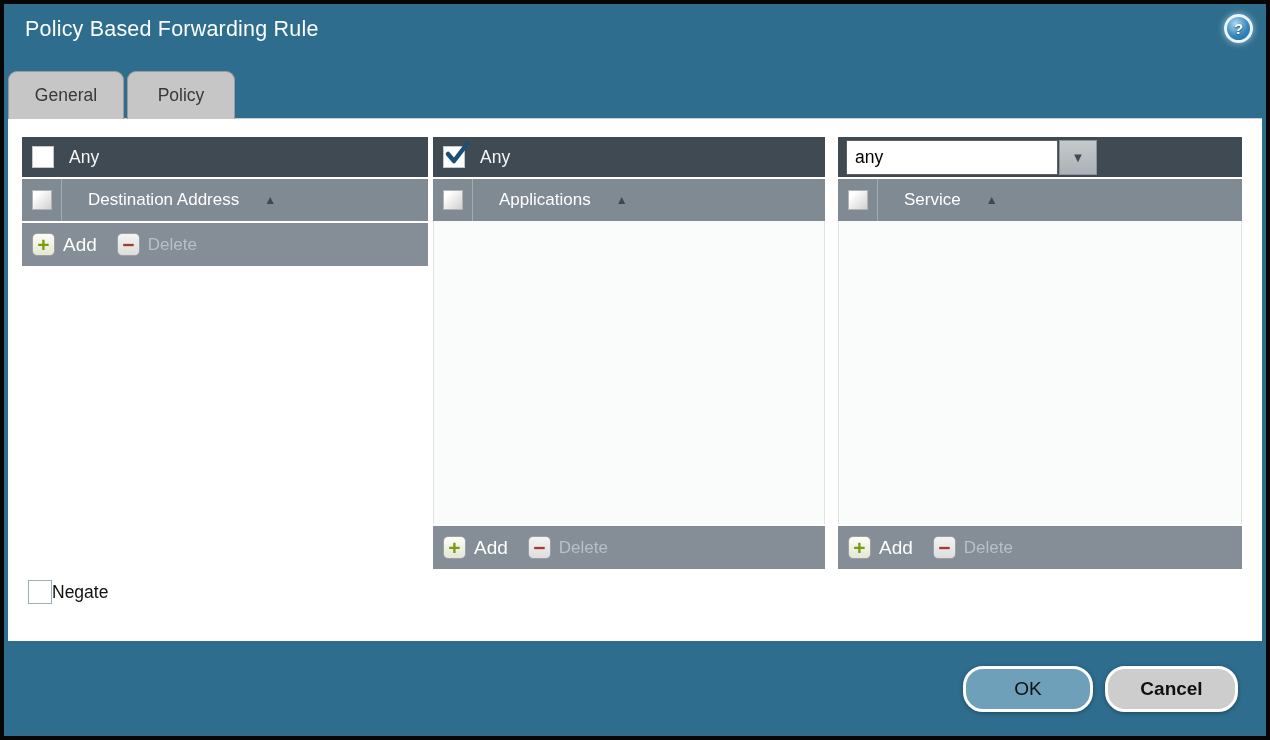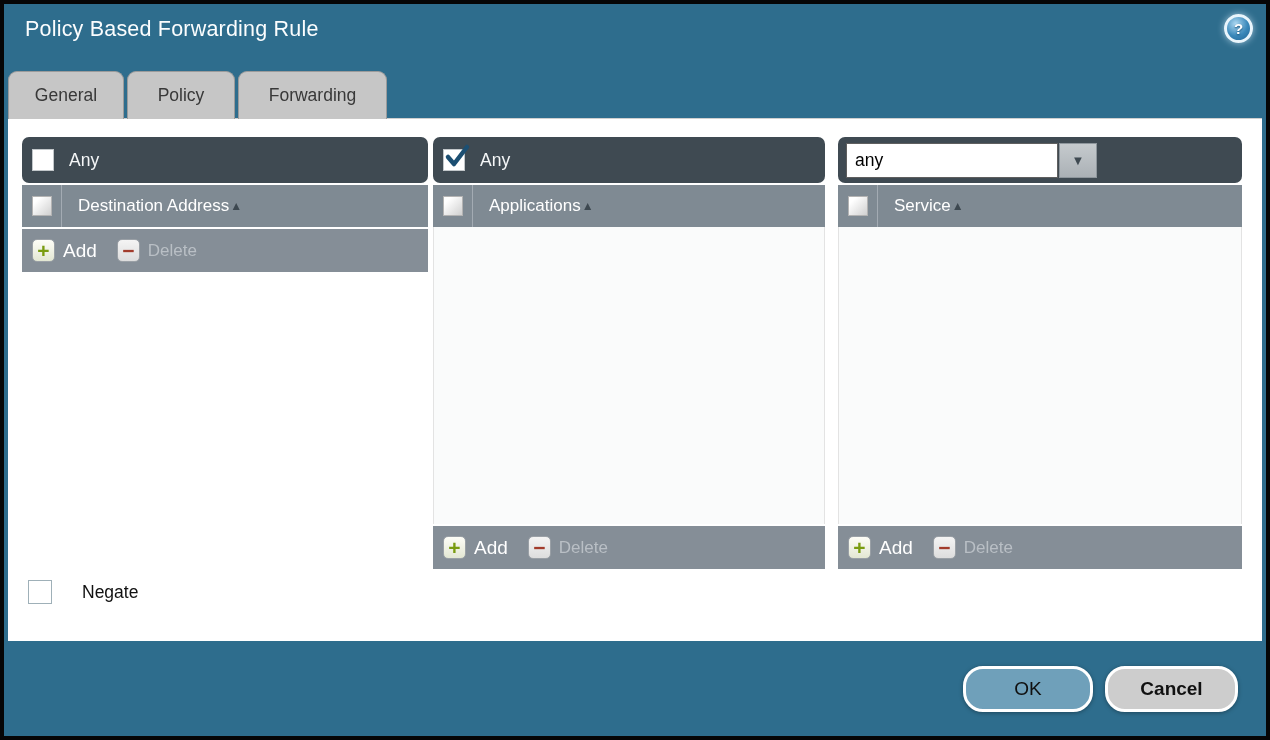--- a/index.html
+++ b/index.html
@@ -65,37 +65,37 @@
   
   .col {
     position: absolute; top: 18px; height: 432px;
     display: flex; flex-direction: column;
   }
   .col-destination { left: 14px;  width: 406px; }
   .col-applications { left: 425px; width: 392px; }
   .col-service { left: 830px; width: 404px; }
 
   .col-top {
-    height: 46px; background: #3f4a52; flex: 0 0 auto;
-    display: flex; align-items: center; padding-left: 10px; gap: 15px; border-radius: 7px;
+    height: 40px; background: #3f4a52; flex: 0 0 auto;
+    display: flex; align-items: center; padding-left: 10px; gap: 15px;
   }
   .col-top .any-label { color: #f4f6f7; font-size: 17.5px; font-weight: 300; }
 
   .col-header {
     height: 42px; background: #7f8a93; margin-top: 2px; flex: 0 0 auto;
     display: flex; align-items: center;
   }
   .cb-gutter {
     width: 40px; align-self: stretch; flex: 0 0 auto;
     display: flex; align-items: center; justify-content: center;
     border-right: 1px solid #a3abb3;
   }
   .col-header .header-label {
-    color: #ffffff; font-size: 17px; margin-left: 16px;
-    display: flex; align-items: center; gap: 1px; cursor: pointer;
+    color: #ffffff; font-size: 17px; margin-left: 26px;
+    display: flex; align-items: center; gap: 25px; cursor: pointer;
   }
   .sort-arrow { font-size: 12px; color: #3d4850; line-height: 1; }
 
   .col-list {
     flex: 1 1 auto; background: #fafbfb;
     border-left: 1px solid #e3e3e3; border-right: 1px solid #e3e3e3;
     overflow: hidden;
   }
   .list-row {
     height: 45px; background: #ffffff; border-bottom: 1px solid #e6e6e6;
@@ -133,21 +133,21 @@
   .checkbox {
     width: 22px; height: 22px; background: #ffffff;
     border: 1px solid #c2c7ca; flex: 0 0 auto; position: relative; cursor: pointer;
   }
   .checkbox.small {
     width: 20px; height: 20px;
     background: linear-gradient(135deg, #ffffff 20%, #d0d0d0);
     border: 1px solid #b3b3b3;
   }
   .checkbox.checked svg { position: absolute; left: 0px; top: -7px; overflow: visible; }
-  .negate-row { position: absolute; left: 20px; top: 461px; display: flex; align-items: center; gap: 30px; }
+  .negate-row { position: absolute; left: 20px; top: 461px; display: flex; align-items: center; gap: 0; }
   .negate-row .checkbox { width: 24px; height: 24px; border: 1px solid #9fb0b8; }
   .negate-label { color: #111111; font-size: 17.5px; }
 
   
   .dropdown { display: flex; margin-left: -2px; cursor: pointer; }
   .dd-value {
     width: 212px; height: 35px; background: #ffffff;
     border: 1px solid #5f5f5f;
     display: flex; align-items: center; padding-left: 8px;
     color: #000000; font-size: 17.5px;
@@ -183,23 +183,20 @@
 <div class="help-btn">
   <span>?</span>
 </div>
 
 <div class="tab-row">
   <div class="tab tab-general">
     <span>General</span>
   </div>
   <div class="tab tab-source">
     <span>Policy</span>
-  </div>
-  <div class="tab tab-forwarding">
-    <span>Forwarding</span>
   </div>
 </div>
 
 <div class="panel">
 
   <div class="col col-destination">
     <div class="col-top">
       <div class="checkbox"></div>
       <span class="any-label">Any</span>
     </div>

